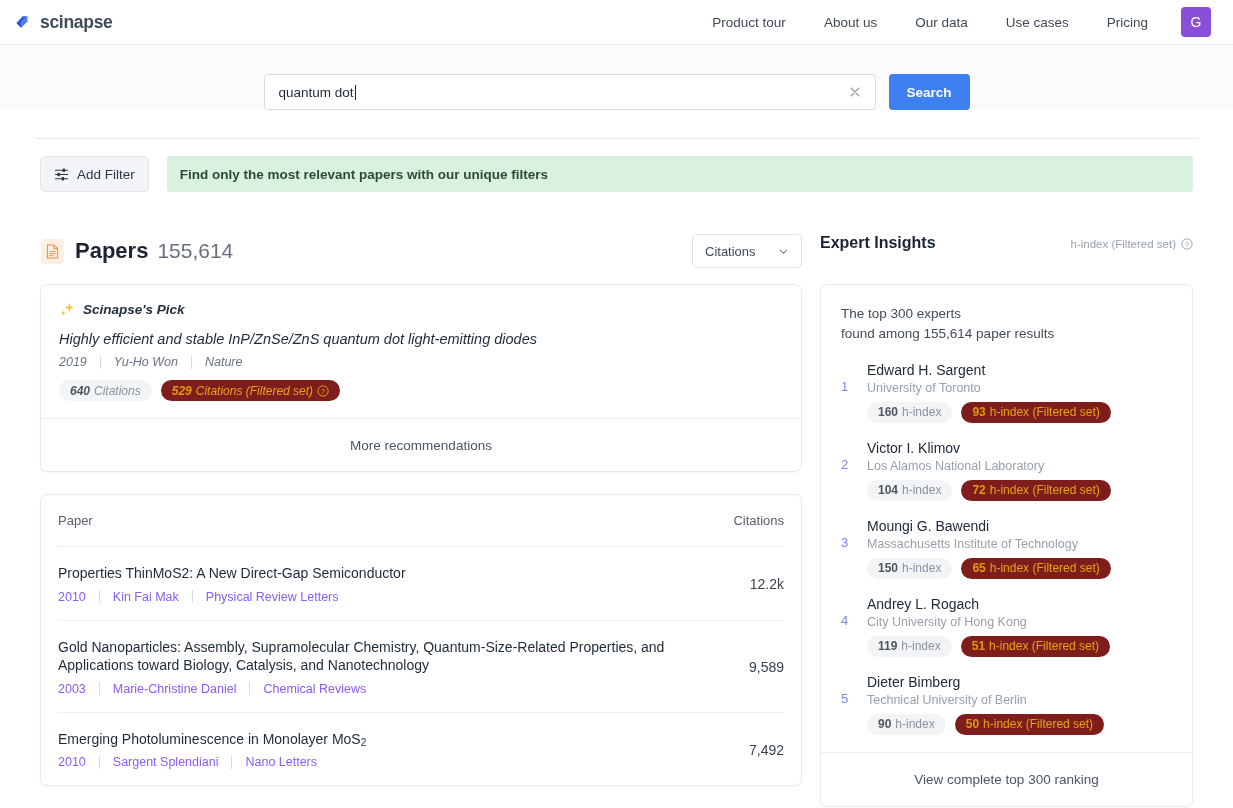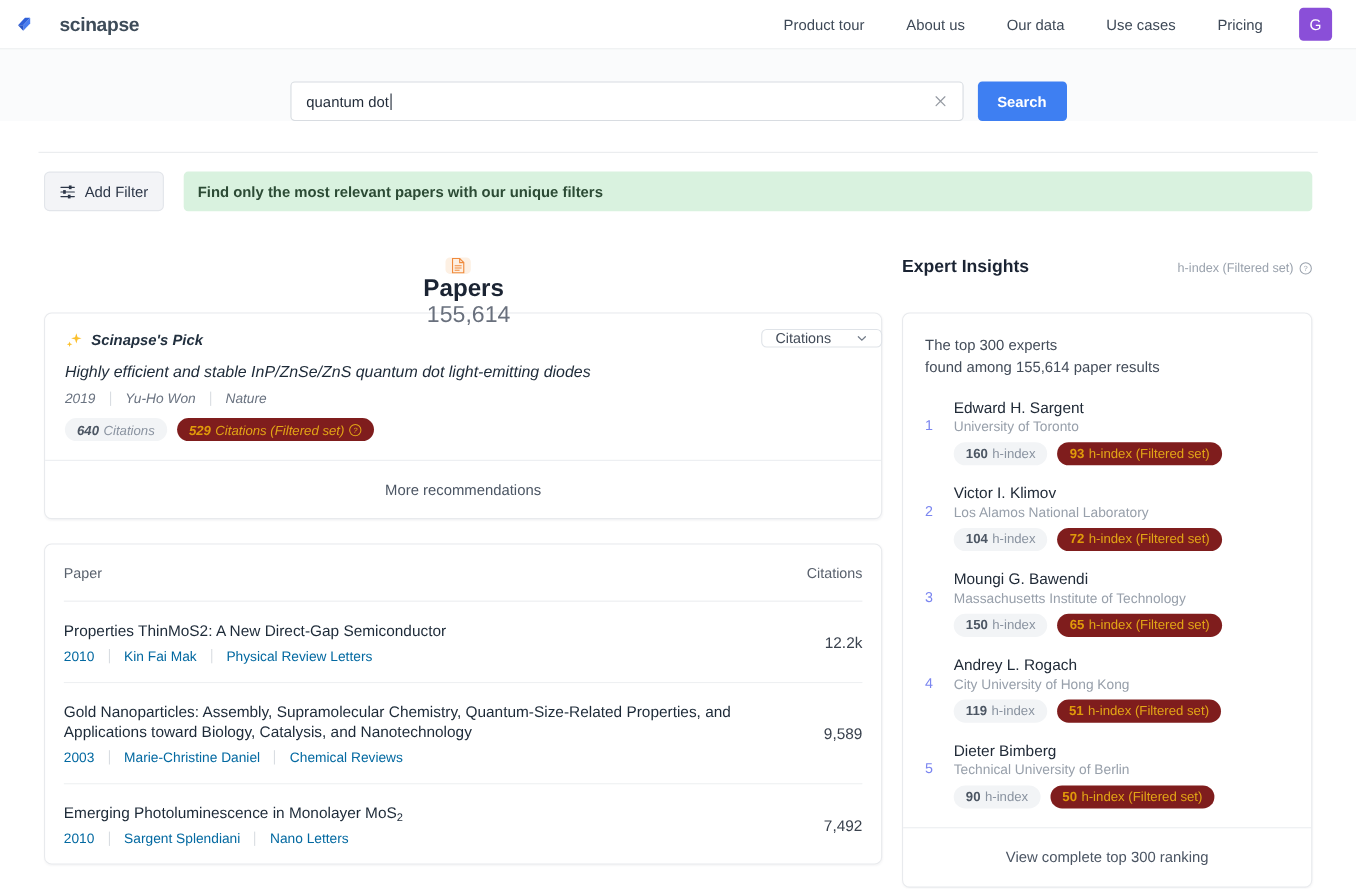--- a/index.html
+++ b/index.html
@@ -19,21 +19,21 @@
     width: 100%;
     background: #ffffff;
     border-bottom: 1px solid #e7e9ec;
     display: flex;
     align-items: center;
     padding: 0 22px 0 14px;
   }
   .logo {
     display: flex;
     align-items: center;
-    gap: 21px;
+    gap: 7px;
     cursor: pointer;
   }
   .logo-mark { width: 19px; height: 19px; display: block; }
   .logo-text {
     font-size: 17.5px;
     font-weight: 700;
     color: #3e4c59;
     letter-spacing: -0.3px;
   }
   .nav {
@@ -170,21 +170,20 @@
   }
   .left-col { width: 762px; }
   .right-col { width: 373px; }
 
   .papers-head {
     display: flex;
     align-items: center;
     padding: 0 0 0 1px;
     margin-bottom: 16px;
     height: 34px;
-    flex-direction: column;
   }
   .paper-icon-box {
     width: 23px; height: 25px;
     background: #fdf0e3;
     border-radius: 4px;
     display: flex;
     align-items: center;
     justify-content: center;
     margin-right: 11px;
   }
@@ -310,21 +309,21 @@
     font-size: 14px;
     color: #1d2a38;
     line-height: 1.33;
     margin-bottom: 7px;
     cursor: pointer;
   }
   .t-meta {
     display: flex;
     align-items: center;
     font-size: 12.5px;
-    color: #0369a1;
+    color: #8b5cf6;
   }
   .t-meta span { padding: 0 13px; }
   .t-meta span:first-child { padding-left: 0; }
   .t-meta .divider {
     width: 1px; height: 13px; background: #d9dde2; padding: 0;
   }
   .t-cite {
     width: 96px;
     text-align: right;
     font-size: 14px;

